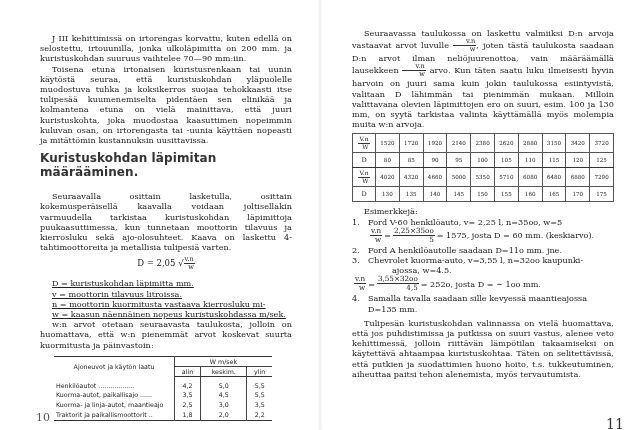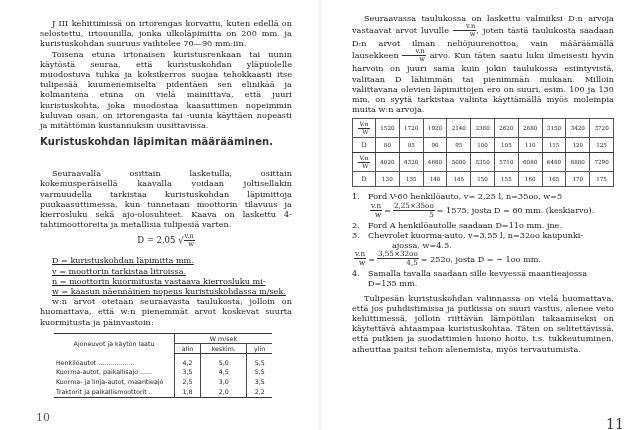--- a/index.html
+++ b/index.html
@@ -4,34 +4,34 @@
 <style>
   html, body { margin: 0; padding: 0; }
   body {
     width: 640px; height: 430px; overflow: hidden;
     background: #ffffff;
     font-family: "DejaVu Serif", "Liberation Serif", serif;
     color: #222;
     position: relative;
   }
   .page {
-    position: absolute; top: 0; height: 358px; box-sizing: border-box;
+    position: absolute; top: 15px; height: 358px; box-sizing: border-box;
   }
   .page-left { left: 0; width: 318px; padding: 18px 26px 0 40px; }
   .page-right { left: 322px; width: 318px; padding: 13px 26px 0 30px; }
   .gutter {
     position: absolute; left: 318px; top: 0; width: 4px; height: 430px;
     background: linear-gradient(to right, #fafafa, #f0f0f0, #fafafa);
   }
   p { margin: 0; font-size: 8.1px; line-height: 10.2px; text-align: justify; letter-spacing: 0.05px; }
   p.indent { text-indent: 12px; }
   .gap { height: 4px; }
   h4 {
-    margin: 6px 0 21px 0; font-family: "DejaVu Sans", "Liberation Sans", sans-serif;
-    font-size: 10px; font-weight: bold; letter-spacing: 0.1px; color: #333;
+    margin: 6px 0 12px 0; font-family: "DejaVu Sans", "Liberation Sans", sans-serif;
+    font-size: 12px; font-weight: bold; letter-spacing: 0.1px; color: #333;
   }
   .formula-main {
     text-align: center; font-size: 8.5px; margin: 4px 0 4px 0; height: 18px; position: relative;
   }
   .frac {
     display: inline-block; vertical-align: middle; text-align: right; font-size: 6.6px; line-height: 7px;
   }
   .frac .num { display: block; border-bottom: 0.8px solid #333; padding: 0 1px; }
   .frac .den { display: block; padding: 0 1px; }
   .defs { margin-left: 12px; }
@@ -86,21 +86,21 @@
   <div class="formula-main">
     <span>D = 2,05</span>
     <span>√</span><span class="frac">
       <span class="num">v.n</span>
       <span class="den">w</span>
     </span>
   </div>
 
   <div class="defs">
     <div class="def"><span>D = kuristuskohdan läpimitta mm.</span></div>
-    <div class="def"><span>v = moottorin tarkistaa litroissa.</span></div>
+    <div class="def"><span>v = moottorin tilavuus litroissa.</span></div>
     <div class="def"><span>n = moottorin kuormitusta vastaava kierrosluku mi-</span></div>
     <div class="def"><span>w = kaasun näennäinen nopeus kuristuskohdassa m/sek.</span></div>
   </div>
   <p class="indent">w:n arvot otetaan seuraavasta taulukosta, jolloin on huomattava, että w:n pienemmät arvot koskevat suurta kuormitusta ja päinvastoin:</p>
 
   <table class="wtable">
     <thead>
       <tr>
         <th class="hdr-left" rowspan="2">Ajoneuvot ja käytön laatu</th>
         <th class="hdr-top" colspan="3">W m/sek</th>
@@ -202,20 +202,21 @@
       <td>155</td>
       <td>160</td>
       <td>165</td>
       <td>170</td>
       <td>175</td>
     </tr>
   </tbody>
     </table>
 
   <div class="examples">
+    <div class="ex-title">Esimerkkejä:</div>
 
     <div class="ex">
       <span class="n">1.</span>
       <span class="t">Ford V-60 henkilöauto, v= 2,25 l, n=35oo, w=5</span>
     </div>
     <div class="calc c1">
       <span class="frac">
           <span class="num">v.n</span>
           <span class="den">w</span>
         </span>

